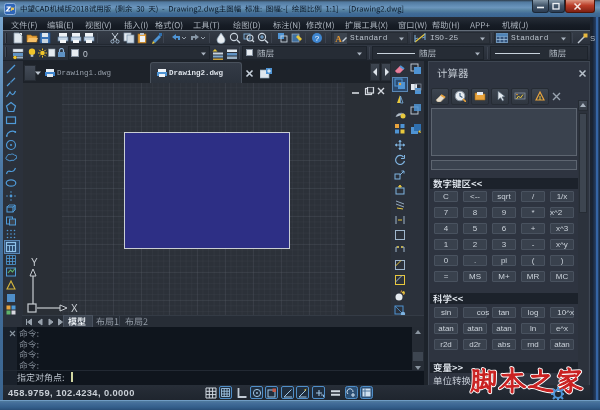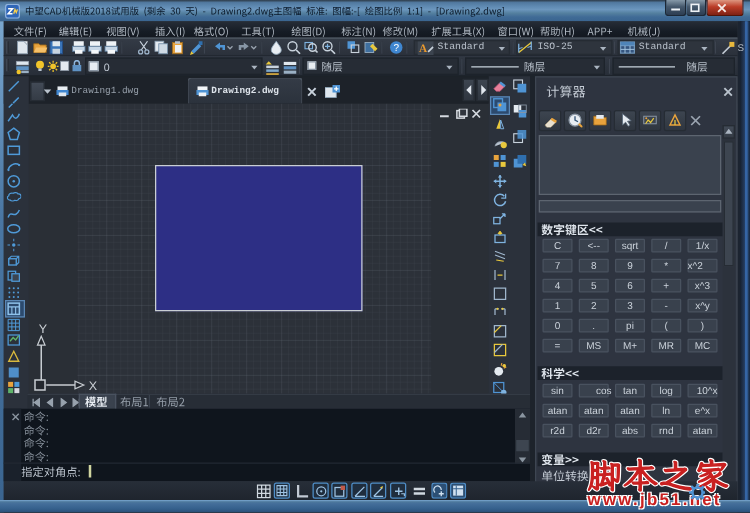--- a/index.html
+++ b/index.html
@@ -938,20 +938,21 @@
         <path transform="translate(0.0,7.9) scale(0.009000)" d="M837 -781C761 -747 634 -712 515 -687V-836H441V-552C441 -465 472 -443 588 -443C612 -443 796 -443 821 -443C920 -443 945 -476 956 -610C935 -614 903 -626 887 -637C881 -529 872 -511 817 -511C777 -511 622 -511 592 -511C527 -511 515 -518 515 -552V-625C645 -650 793 -684 894 -725ZM512 -134H838V-29H512ZM512 -195V-295H838V-195ZM441 -359V79H512V33H838V75H912V-359ZM184 -840V-638H44V-567H184V-352L31 -310L53 -237L184 -276V-8C184 6 178 10 165 11C152 11 111 11 65 10C74 30 85 61 88 79C155 80 195 77 222 66C248 54 257 34 257 -9V-298L390 -339L381 -409L257 -373V-567H376V-638H257V-840Z" fill="#c2cad4"></path>
         <path transform="translate(9.0,7.9) scale(0.009000)" d="M224 -378C203 -197 148 -54 36 33C54 44 85 69 97 83C164 25 212 -51 247 -144C339 29 489 64 698 64H932C935 42 949 6 960 -12C911 -11 739 -11 702 -11C643 -11 588 -14 538 -23V-225H836V-295H538V-459H795V-532H211V-459H460V-44C378 -75 315 -134 276 -239C286 -280 294 -324 300 -370ZM426 -826C443 -796 461 -758 472 -727H82V-509H156V-656H841V-509H918V-727H558C548 -760 522 -810 500 -847Z" fill="#c2cad4"></path>
         <path transform="translate(18.0,7.9) scale(0.009000)" d="M502 -394C549 -323 594 -228 610 -168L676 -201C660 -261 612 -353 563 -422ZM91 -453C152 -398 217 -333 275 -267C215 -139 136 -42 45 17C63 32 86 60 98 78C190 12 268 -80 329 -203C374 -147 411 -94 435 -49L495 -104C466 -156 419 -218 364 -281C410 -396 443 -533 460 -695L411 -709L398 -706H70V-635H378C363 -527 339 -430 307 -344C254 -399 198 -453 144 -500ZM765 -840V-599H482V-527H765V-22C765 -4 758 1 741 2C724 2 668 3 605 0C615 23 626 58 630 79C715 79 766 77 796 64C827 51 839 28 839 -22V-527H959V-599H839V-840Z" fill="#c2cad4"></path>
         <path transform="translate(27.0,7.9) scale(0.009000)" d="M266 -540H486V-414H266ZM266 -608H263C293 -641 321 -676 346 -710H628C605 -675 576 -638 547 -608ZM799 -540V-414H562V-540ZM337 -843C287 -742 191 -620 56 -529C74 -518 99 -492 112 -474C140 -494 166 -515 190 -537V-358C190 -234 177 -77 66 34C82 44 111 73 123 88C190 22 227 -64 246 -151H486V58H562V-151H799V-18C799 -2 793 3 776 3C759 4 698 5 636 2C646 23 659 56 663 77C745 77 800 76 833 63C865 51 875 28 875 -17V-608H635C673 -650 711 -698 736 -742L685 -778L673 -774H389L420 -827ZM266 -348H486V-218H258C264 -263 266 -308 266 -348ZM799 -348V-218H562V-348Z" fill="#c2cad4"></path>
         <path transform="translate(36.0,7.9) scale(0.009000)" d="M237 -465H760V-286H237ZM340 -128C353 -63 361 21 361 71L437 61C436 13 426 -70 411 -134ZM547 -127C576 -65 606 19 617 69L690 50C678 0 646 -81 615 -142ZM751 -135C801 -72 857 17 880 72L951 42C926 -13 868 -98 818 -161ZM177 -155C146 -81 95 0 42 46L110 79C165 26 216 -58 248 -136ZM166 -536V-216H835V-536H530V-663H910V-734H530V-840H455V-536Z" fill="#c2cad4"></path>
         <path transform="translate(45.0,7.9) scale(0.009000)" d="M139 -390C175 -390 205 -418 205 -460C205 -501 175 -530 139 -530C102 -530 73 -501 73 -460C73 -418 102 -390 139 -390ZM139 13C175 13 205 -15 205 -56C205 -98 175 -126 139 -126C102 -126 73 -98 73 -56C73 -15 102 13 139 13Z" fill="#c2cad4"></path>
       </svg>
     </div>
     <div style="position:absolute;left:71px;top:372px;width:1.5px;height:10px;background:#d0d5a0"></div>
     <div style="position:absolute;left:3px;top:385px;width:587px;height:15px;background:linear-gradient(180deg,#272e38,#1f252e)"></div>
+    <div style="position:absolute;left:8px;top:387.5px;font-size:9.3px;color:#c9cfd6;font-weight:bold;white-space:nowrap;letter-spacing:0.4px">458.9759, 102.4234, 0.0000</div>
     <svg style="position:absolute;left:205px;top:387px;" width="12" height="12" viewBox="0 0 12 12">
       <path d="M1 1 h10 v10 h-10 z M1 4.3 h10 M1 7.6 h10 M4.3 1 v10 M7.6 1 v10" stroke="#d0d8e0" stroke-width="1" fill="none"></path>
     </svg>
     <div style="position:absolute;left:219px;top:386px;width:13px;height:13px;background:#1f2d3d;border:1px solid #4f8ec8;border-radius:2px"></div>
     <svg style="position:absolute;left:221px;top:388px;" width="10" height="10" viewBox="0 0 10 10">
       <path d="M0.5 0.5 h8 v8 h-8 z M0.5 3.2 h8 M0.5 6 h8 M3.2 0.5 v8 M6 0.5 v8" stroke="#9fc4e4" stroke-width="0.9" fill="none"></path>
     </svg>
     <svg style="position:absolute;left:236px;top:387px;" width="11" height="12" viewBox="0 0 11 12">
       <path d="M2.5 1 v9 h8" stroke="#c2cad4" stroke-width="1.8" fill="none"></path>
     </svg>
@@ -1001,19 +1002,18 @@
       </svg>
     </div>
     <div style="position:absolute;left:470px;top:366px;width:114px;height:32px;">
       <svg width="114" height="32" viewBox="0 0 114 32" style="position:absolute;left:0;top:0;overflow:visible">
         <path transform="translate(0.0,24.2) scale(0.027500)" d="M266 -486 264 -325 171 -319Q173 -354 173.5 -395.5Q174 -437 175 -480ZM268 -684 266 -537 175 -531Q175 -572 174.5 -610.0Q174 -648 174 -679ZM692 -623V-18Q692 -4 691.0 10.0Q690 24 687 38Q686 41 686.0 44.0Q686 47 686 50Q686 65 697.0 74.0Q708 83 720.0 87.0Q732 91 735 91Q751 91 751 70L750 -629L870 -637Q869 -516 867.0 -438.5Q865 -361 862.5 -318.0Q860 -275 857.5 -256.0Q855 -237 853.0 -233.0Q851 -229 850.0 -229.0Q849 -229 848 -230Q847 -230 846.5 -230.5Q846 -231 844 -231Q828 -237 814.5 -247.0Q801 -257 786 -268Q775 -276 768 -276Q759 -276 759 -267Q759 -259 769.5 -241.5Q780 -224 796.0 -205.0Q812 -186 829.5 -173.0Q847 -160 861 -160Q881 -160 893.5 -179.0Q906 -198 912.5 -248.5Q919 -299 922.5 -392.5Q926 -486 928 -636Q928 -641 930.0 -645.5Q932 -650 932 -656Q932 -669 923.5 -677.0Q915 -685 905.0 -689.0Q895 -693 890 -693H880L752 -684Q724 -698 708.0 -703.5Q692 -709 684.0 -709.0Q676 -709 676 -702Q676 -698 678.5 -692.5Q681 -687 684 -679Q689 -666 690.5 -652.0Q692 -638 692 -623ZM264 -271 261 -10Q241 -15 219.0 -24.0Q197 -33 178 -43Q162 -52 153 -52Q145 -52 145.0 -45.0Q145 -38 160.5 -20.0Q176 -2 198.0 17.5Q220 37 241.5 51.0Q263 65 275 65Q291 65 306.0 51.0Q321 37 321 18Q321 11 320.0 4.0Q319 -3 319 -12L325 -680Q325 -687 327.5 -693.0Q330 -699 330 -706Q330 -724 313.5 -731.0Q297 -738 289 -738H278L178 -732Q150 -746 133.5 -751.5Q117 -757 109.0 -757.0Q101 -757 101 -749Q101 -745 102.5 -740.5Q104 -736 105 -730Q113 -707 115.5 -660.0Q118 -613 118 -515Q118 -397 113.0 -312.5Q108 -228 98.0 -166.0Q88 -104 73.0 -55.5Q58 -7 37 40Q33 50 31.0 57.0Q29 64 29 69Q29 76 33 76Q38 76 56.0 57.0Q74 38 97.0 -3.0Q120 -44 139.5 -109.5Q159 -175 167 -267ZM523 -361 660 -369Q683 -371 683 -383Q683 -391 674.5 -401.0Q666 -411 655.0 -418.5Q644 -426 636 -426Q633 -426 630.5 -425.0Q628 -424 626 -423Q606 -415 584 -413L528 -409V-544L628 -552Q638 -553 644.5 -557.0Q651 -561 651 -568Q651 -576 636.0 -591.0Q621 -606 605 -606Q603 -606 601.0 -605.5Q599 -605 597 -604Q587 -601 578.0 -599.0Q569 -597 555 -596L529 -594V-744Q529 -757 524.5 -763.5Q520 -770 498 -777Q472 -785 462 -785Q450 -785 450 -778Q450 -775 455 -768Q463 -758 468.0 -748.0Q473 -738 473 -724V-590L426 -586Q422 -586 417.0 -585.5Q412 -585 407 -585Q400 -585 391.0 -586.0Q382 -587 373 -589Q370 -590 366 -590Q359 -590 359.0 -585.0Q359 -580 366.0 -568.0Q373 -556 386.5 -546.0Q400 -536 419 -536Q424 -536 431.0 -536.5Q438 -537 446 -538L473 -540V-405L395 -400Q390 -400 384.0 -399.5Q378 -399 371 -399Q365 -399 358.5 -399.5Q352 -400 344 -401Q342 -402 338 -402Q331 -402 331 -396Q331 -379 349.0 -365.5Q367 -352 382 -352Q388 -352 396.0 -352.5Q404 -353 416 -354L458 -357Q445 -310 434.0 -270.5Q423 -231 410.5 -192.0Q398 -153 382 -108Q364 -105 348 -105Q337 -105 337 -100Q337 -97 340 -92Q342 -90 349.5 -80.0Q357 -70 368.5 -61.0Q380 -52 392 -52Q403 -52 431.5 -61.5Q460 -71 495.0 -84.5Q530 -98 559.5 -110.0Q589 -122 601 -127Q606 -114 611.0 -101.0Q616 -88 620 -76Q627 -53 640.0 -53.0Q653 -53 668.0 -63.0Q683 -73 683 -83Q683 -91 677 -104Q659 -147 636.0 -190.5Q613 -234 587 -277Q583 -285 579.0 -288.5Q575 -292 568 -292Q555 -292 545.0 -284.0Q535 -276 535 -268Q535 -262 540 -252Q551 -233 561.0 -212.0Q571 -191 581 -171Q544 -158 509.5 -145.5Q475 -133 444 -124Q467 -183 484.5 -237.0Q502 -291 523 -361Z" fill="#c92020" stroke="#c92020" stroke-width="40.0" paint-order="stroke" stroke-linejoin="round"></path>
         <path transform="translate(28.5,24.2) scale(0.027500)" d="M527 -114 717 -122Q743 -124 743 -140Q743 -146 735.5 -157.0Q728 -168 715.5 -176.5Q703 -185 689 -185Q686 -185 678 -183Q668 -179 658.5 -177.0Q649 -175 635 -174L527 -170V-488Q607 -363 701.5 -269.0Q796 -175 915 -97Q920 -94 924.5 -91.5Q929 -89 934 -89Q943 -89 956.5 -96.5Q970 -104 980.5 -113.0Q991 -122 991 -125Q991 -130 977 -138Q851 -203 748.5 -308.0Q646 -413 553 -536L861 -553Q872 -554 879.0 -557.0Q886 -560 886.0 -566.0Q886 -572 875.5 -583.5Q865 -595 851.0 -605.0Q837 -615 827 -615Q824 -615 818 -613Q808 -609 796.0 -607.5Q784 -606 774 -605L527 -591V-787Q527 -799 516.5 -806.5Q506 -814 492.5 -817.5Q479 -821 468 -822L458 -824Q446 -824 446 -817Q446 -813 451 -805Q464 -787 464 -762V-587L193 -572H178Q167 -572 156.5 -573.0Q146 -574 137 -576Q135 -577 131 -577Q123 -577 123 -570Q123 -568 125 -562Q138 -528 157.0 -522.0Q176 -516 187 -516Q193 -516 200.5 -516.0Q208 -516 217 -517L431 -529Q374 -428 308.0 -344.0Q242 -260 175.0 -194.5Q108 -129 46 -83Q30 -70 30 -62Q30 -55 39.0 -55.0Q48 -55 90.5 -77.5Q133 -100 195.0 -149.5Q257 -199 327.5 -278.5Q398 -358 464 -472V-167L329 -162Q325 -162 321.0 -161.5Q317 -161 312 -161Q294 -161 274 -166Q272 -167 269 -167Q265 -167 265.0 -163.0Q265 -159 266 -157Q268 -149 274.0 -136.5Q280 -124 288 -116Q298 -106 325 -106H343L464 -111V-10Q464 6 462.0 21.5Q460 37 457 52Q456 55 456 59Q456 71 464.5 79.0Q473 87 486 94Q498 100 507 100Q527 100 527 73Z" fill="#c92020" stroke="#c92020" stroke-width="40.0" paint-order="stroke" stroke-linejoin="round"></path>
         <path transform="translate(57.0,24.2) scale(0.027500)" d="M904 64H913Q930 64 940.5 49.0Q951 34 956 20L961 5Q961 -4 939 -5Q768 -9 607.5 -48.5Q447 -88 297 -143Q429 -218 557.0 -309.5Q685 -401 794 -500Q799 -505 805.0 -511.5Q811 -518 811 -527Q811 -543 795.0 -557.5Q779 -572 759 -572Q755 -572 749.0 -572.0Q743 -572 736 -571L520 -553V-730Q520 -742 514.5 -747.5Q509 -753 488 -760Q466 -768 454 -768Q441 -768 441 -760Q441 -754 445 -749Q450 -739 452.0 -726.5Q454 -714 454 -708L457 -548L232 -530Q228 -529 224.0 -529.0Q220 -529 216 -529Q196 -529 176 -534Q174 -535 170 -535Q162 -535 162 -528Q162 -524 165 -516Q174 -493 184.0 -483.0Q194 -473 203.0 -471.0Q212 -469 216 -469Q224 -469 232.5 -470.0Q241 -471 251 -472L709 -510Q610 -425 491.5 -337.0Q373 -249 212 -162Q204 -163 196.5 -163.5Q189 -164 181 -164Q154 -164 128.5 -159.5Q103 -155 78 -147Q55 -140 55 -122Q55 -112 63.0 -97.5Q71 -83 84 -83Q91 -83 97 -86Q118 -94 140.5 -98.0Q163 -102 187 -102Q239 -102 294 -81Q428 -28 586.0 11.0Q744 50 904 64Z" fill="#c92020" stroke="#c92020" stroke-width="40.0" paint-order="stroke" stroke-linejoin="round"></path>
         <path transform="translate(85.5,24.2) scale(0.027500)" d="M480 -321 495 -280Q497 -275 499.0 -270.5Q501 -266 502 -261Q426 -201 360.0 -159.0Q294 -117 234.5 -86.0Q175 -55 118 -28Q83 -11 83 2Q83 9 97 9Q100 9 132.0 1.5Q164 -6 219.5 -26.5Q275 -47 350.5 -87.5Q426 -128 517 -194Q526 -145 526 -96Q526 -65 522.0 -36.0Q518 -7 511.5 11.5Q505 30 496 30Q495 30 465.5 18.5Q436 7 387 -26Q364 -42 353 -42Q347 -42 347 -36Q347 -22 365.0 1.5Q383 25 409.5 48.5Q436 72 462.5 88.5Q489 105 505 105Q527 105 548 82Q573 54 580.0 22.0Q587 -10 591 -56Q592 -64 592.5 -73.0Q593 -82 593 -90Q593 -116 589.5 -142.0Q586 -168 580 -198Q634 -155 692.0 -121.0Q750 -87 801.0 -63.5Q852 -40 884.0 -28.0Q916 -16 917 -16Q923 -16 936.0 -24.5Q949 -33 960.0 -44.0Q971 -55 971 -62Q971 -70 955 -75Q878 -100 814.0 -127.5Q750 -155 689.0 -191.0Q628 -227 560 -276Q617 -297 665.5 -322.5Q714 -348 772 -387Q777 -390 777 -401Q777 -413 771.0 -428.0Q765 -443 756.5 -453.5Q748 -464 741 -464Q733 -464 728 -451Q716 -420 665.0 -386.5Q614 -353 544 -324Q531 -358 512.0 -386.5Q493 -415 464 -441Q481 -453 496.5 -466.0Q512 -479 529 -494L713 -505Q725 -506 735.0 -509.5Q745 -513 745 -522Q745 -525 739.0 -535.5Q733 -546 722.0 -556.0Q711 -566 697 -566Q691 -566 683 -563Q655 -553 624 -552L299 -534H284Q271 -534 259.0 -535.0Q247 -536 235 -539Q227 -541 224 -541Q216 -541 216 -534Q216 -529 220 -522Q232 -496 244.0 -487.5Q256 -479 281 -479Q287 -479 294.0 -479.0Q301 -479 308 -480L433 -488Q369 -437 307.5 -407.0Q246 -377 188 -353Q157 -341 157 -329Q157 -322 172 -322Q181 -322 196 -325Q243 -336 299.0 -356.0Q355 -376 416 -412Q427 -402 435.5 -393.5Q444 -385 451 -375Q369 -308 293.5 -267.0Q218 -226 153 -197Q119 -182 119 -169Q119 -161 134 -161Q140 -161 171.0 -169.0Q202 -177 251.5 -195.5Q301 -214 360.0 -245.0Q419 -276 480 -321ZM219 -615 827 -648Q813 -616 800.0 -591.0Q787 -566 770 -541Q756 -520 756 -509Q756 -503 762 -503Q776 -503 810.5 -534.0Q845 -565 895 -641Q900 -648 907.5 -654.0Q915 -660 915 -669Q915 -683 898.0 -695.0Q881 -707 870 -707Q867 -707 864.0 -706.5Q861 -706 858 -706L534 -687L535 -782Q535 -792 521.0 -799.0Q507 -806 490.0 -810.5Q473 -815 462 -815Q444 -815 444 -807Q444 -802 450 -796Q458 -787 461.5 -776.5Q465 -766 465 -756L466 -683L236 -670Q242 -688 243.0 -696.0Q244 -704 244 -707Q244 -721 228.5 -726.5Q213 -732 205 -732Q187 -732 181 -712Q167 -657 147.5 -607.0Q128 -557 102 -514Q99 -510 99 -505Q99 -501 107.0 -492.5Q115 -484 125.5 -477.0Q136 -470 145 -470Q153 -470 157.0 -475.0Q161 -480 165 -487Q196 -547 219 -615Z" fill="#c92020" stroke="#c92020" stroke-width="40.0" paint-order="stroke" stroke-linejoin="round"></path>
       </svg>
     </div>
-    <div style="position:absolute;left:470px;top:392px;font-size:13.5px;font-weight:bold;color:#c92020;letter-spacing:1.8px;text-shadow:-1px -1px 0 #fff,1px -1px 0 #fff,-1px 1px 0 #fff,1px 1px 0 #fff;font-family:'Liberation Sans',sans-serif">www.jb51.net</div>
     <svg style="position:absolute;left:551px;top:387px;" width="13" height="13" viewBox="0 0 13 13">
       <circle cx="7" cy="7" r="4" fill="none" stroke="#4f94d4" stroke-width="2"></circle>
       <g stroke="#4f94d4" stroke-width="2">
         <path d="M7 0 v3 M7 11 v3 M0 7 h3 M11 7 h3 M2 2 l2 2 M10 10 l2 2 M12 2 l-2 2 M4 10 l-2 2"></path>
       </g>
     </svg>
   </div>
 </body></html>

